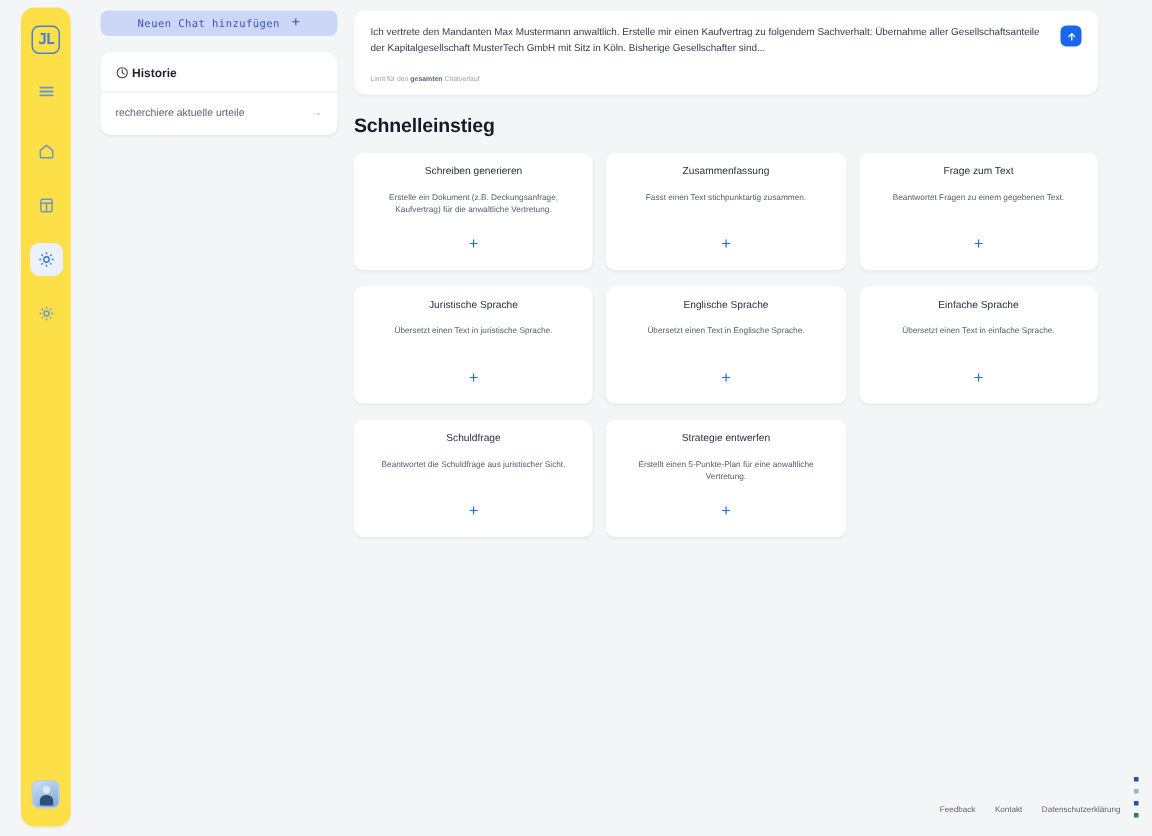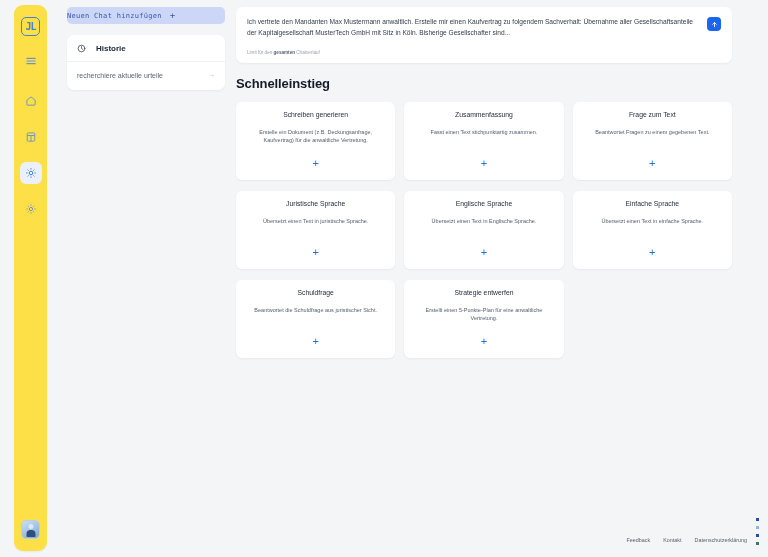--- a/index.html
+++ b/index.html
@@ -108,21 +108,21 @@
     width: 158px;
   }
 
   .new-chat-btn {
     height: 17px;
     width: 100%;
     background: #ccd6f7;
     border-radius: 5px;
     display: flex;
     align-items: center;
-    justify-content: flex-start;
+    justify-content: center;
     gap: 8px;
     color: #3a56b0;
     font-family: "DejaVu Sans Mono", monospace;
     font-size: 7px;
     letter-spacing: 0.3px;
     cursor: pointer;
     border: none;
   }
   .new-chat-btn .plus {
     font-size: 9px;
@@ -133,21 +133,21 @@
   .history-card {
     margin-top: 11px;
     background: #ffffff;
     border-radius: 7px;
     box-shadow: 0 1px 2px rgba(16,24,40,0.05);
     padding: 9px 10px 11px 10px;
   }
   .history-head {
     display: flex;
     align-items: center;
-    gap: 10px;
+    gap: 2px;
     text-align: right;
   }
   .history-head svg { width: 9px; height: 9px; display: block; color: #2f3b52; }
   .history-title {
     font-size: 8px;
     font-weight: bold;
     color: #1c2434;
   }
   .history-divider {
     height: 1px;

